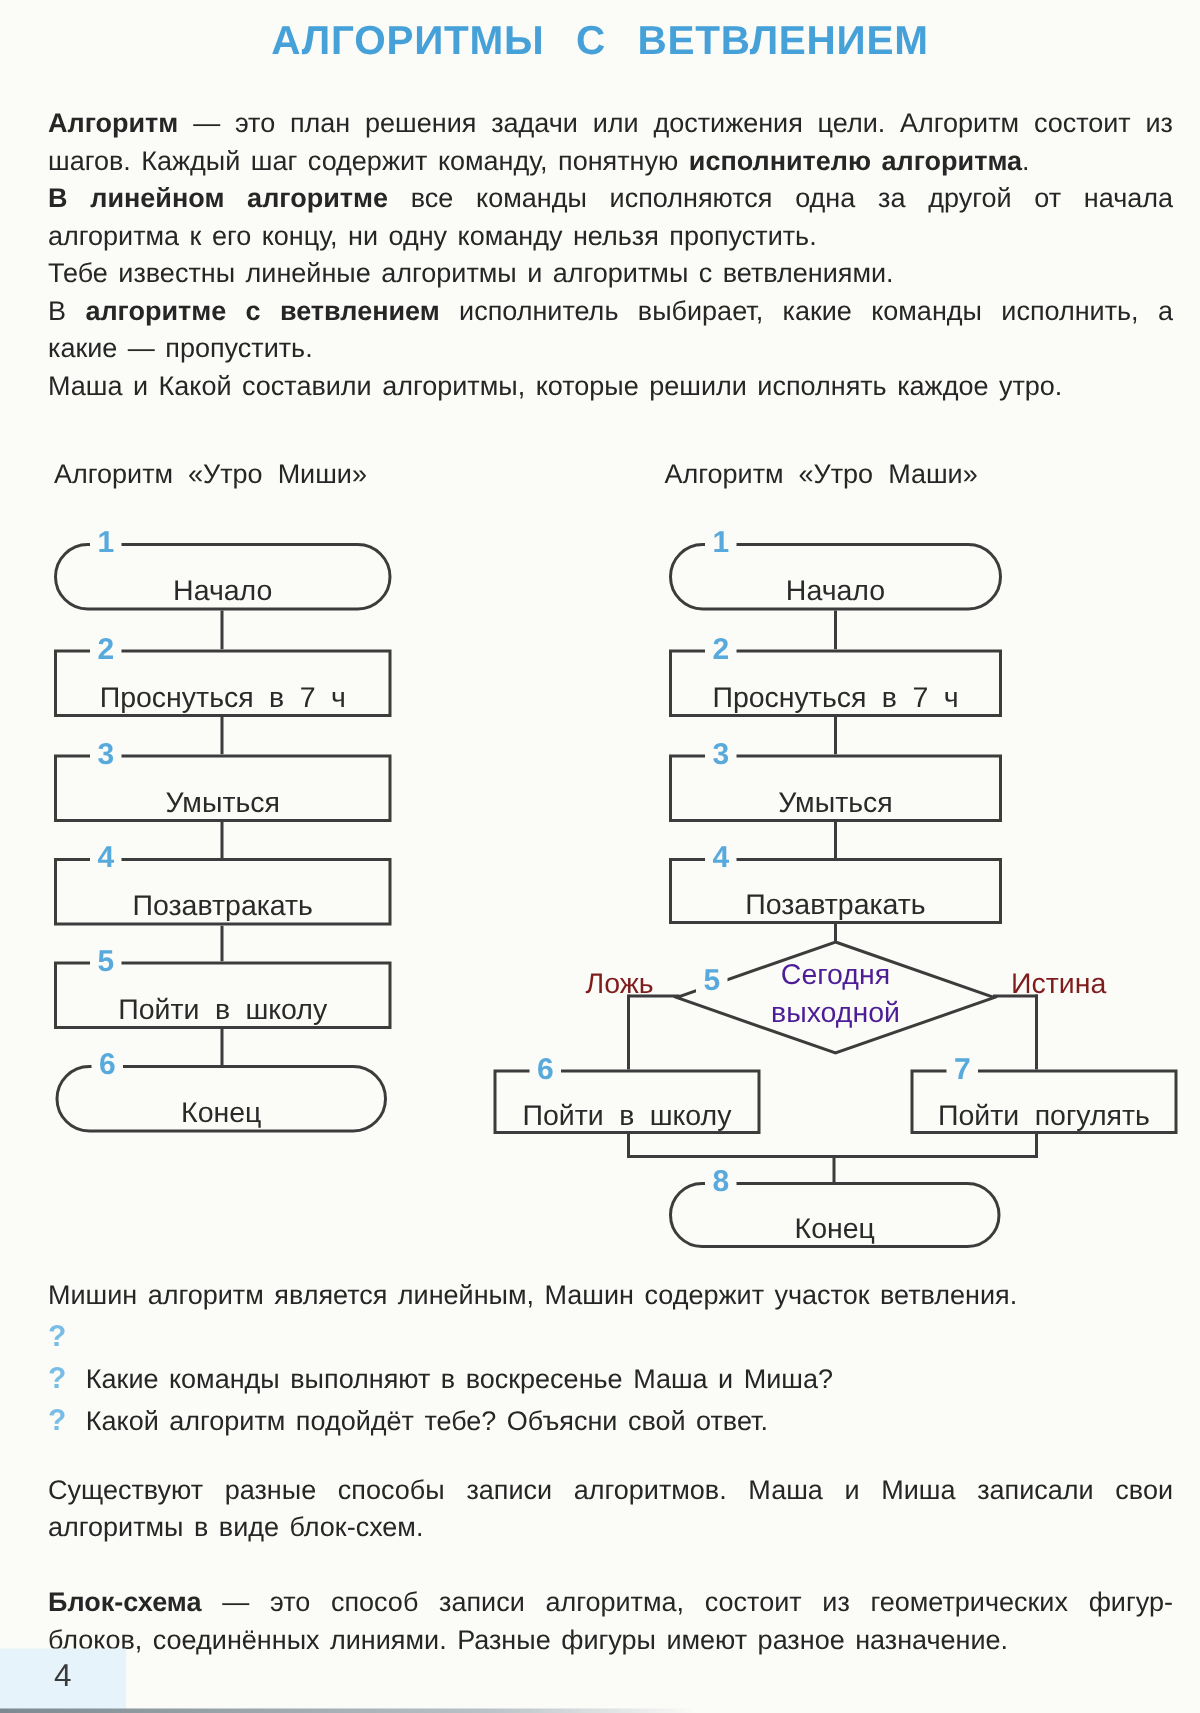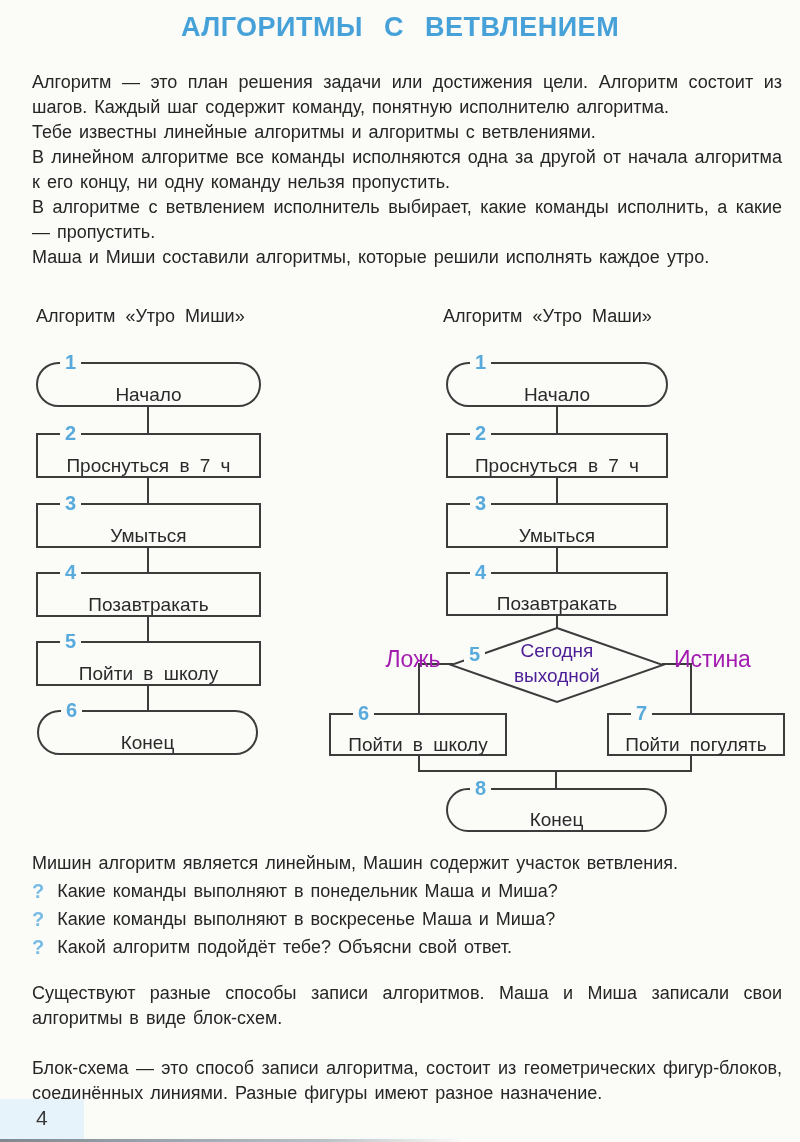--- a/index.html
+++ b/index.html
@@ -16,46 +16,46 @@
        display:flex;align-items:center;justify-content:center;z-index:2;}
   .stadium{border-radius:23px;}
   .blk-label{font-size:19px;word-spacing:5px;color:#2a2a2a;white-space:nowrap;margin-top:20px;}
   .num{position:absolute;top:-14px;left:22px;background:#fbfbf8;padding:0 5px;
        color:#58aadd;font-weight:bold;font-size:20px;line-height:25px;z-index:4;}
   .num.free{z-index:4;}
   .ln{position:absolute;background:#3c3c3c;z-index:1;}
   .dec-svg{position:absolute;left:449px;top:626px;z-index:2;}
   .dec-text{position:absolute;left:468px;top:638px;width:178px;text-align:center;
             font-size:19px;line-height:25px;color:#4c1d95;z-index:3;}
-  .branch-label{position:absolute;top:646px;font-size:23px;color:#a21caf;z-index:3;}
+  .branch-label{position:absolute;top:646px;font-size:19px;color:#7f1d1d;z-index:3;}
   .after-p1{position:absolute;left:32px;right:18px;top:851px;}
   .questions{position:absolute;left:32px;right:18px;top:877px;}
   .q-row{display:flex;align-items:flex-start;line-height:28px;font-size:18px;word-spacing:2px;}
   .qmark{color:#79bde7;font-weight:bold;font-size:20px;margin-right:13px;line-height:28px;}
   .after-p2{position:absolute;left:32px;right:18px;top:981px;}
   .after-p3{position:absolute;left:32px;right:18px;top:1056px;}
   .page-tab{position:absolute;left:0;top:1099px;width:84px;height:43px;background:#e6f3fa;z-index:1;}
   .page-num{position:absolute;left:36px;top:1106px;font-size:21px;color:#3a3a3a;z-index:2;}
   .bottom-edge{position:absolute;left:0;bottom:0;height:3px;width:58%;z-index:3;
                background:linear-gradient(to right,#7d8890,#b9c2c7 70%,rgba(255,255,255,0));}
-  b{font-weight:normal;}
+  b{font-weight:bold;}
 </style>
 </head>
 <body>
 
 <div class="page">
 
   <div class="title">АЛГОРИТМЫ С ВЕТВЛЕНИЕМ</div>
 
   <div class="intro bodytext">
     <p><b>Алгоритм</b><span> — это план решения задачи или достижения цели. Алгоритм состоит из шагов. Каждый шаг содержит команду, понятную </span><b>исполнителю алгоритма</b><span>.</span></p>
+    <p><b>В линейном алгоритме</b><span> все команды исполняются одна за другой от начала алгоритма к его концу, ни одну команду нельзя пропустить.</span></p>
     <p>Тебе известны линейные алгоритмы и алгоритмы с ветвлениями.</p>
-    <p><b>В линейном алгоритме</b><span> все команды исполняются одна за другой от начала алгоритма к его концу, ни одну команду нельзя пропустить.</span></p>
     <p><span>В </span><b>алгоритме с ветвлением</b><span> исполнитель выбирает, какие команды исполнить, а какие — пропустить.</span></p>
-    <p>Маша и Миши составили алгоритмы, которые решили исполнять каждое утро.</p>
+    <p>Маша и Какой составили алгоритмы, которые решили исполнять каждое утро.</p>
   </div>
 
   <div class="fc-title left">Алгоритм «Утро Миши»</div>
   <div class="fc-title right">Алгоритм «Утро Маши»</div>
 
   <div class="blk stadium" style="left:36px;top:362px;width:225px;height:45px;">
     <span class="num">1</span>
     <span class="blk-label">Начало</span>
   </div>
   <div class="ln" style="left:147px;top:407px;width:2px;height:26px;"></div>
@@ -146,21 +146,20 @@
   <div class="blk stadium" style="left:446px;top:788px;width:221px;height:44px;">
     <span class="num">8</span>
     <span class="blk-label">Конец</span>
   </div>
 
   <div class="after-p1 bodytext">Мишин алгоритм является линейным, Машин содержит участок ветвления.</div>
 
   <div class="questions">
     <div class="q-row">
       <span class="qmark">?</span>
-      <span>Какие команды выполняют в понедельник Маша и Миша?</span>
     </div>
     <div class="q-row">
       <span class="qmark">?</span>
       <span>Какие команды выполняют в воскресенье Маша и Миша?</span>
     </div>
     <div class="q-row">
       <span class="qmark">?</span>
       <span>Какой алгоритм подойдёт тебе? Объясни свой ответ.</span>
     </div>
   </div>

